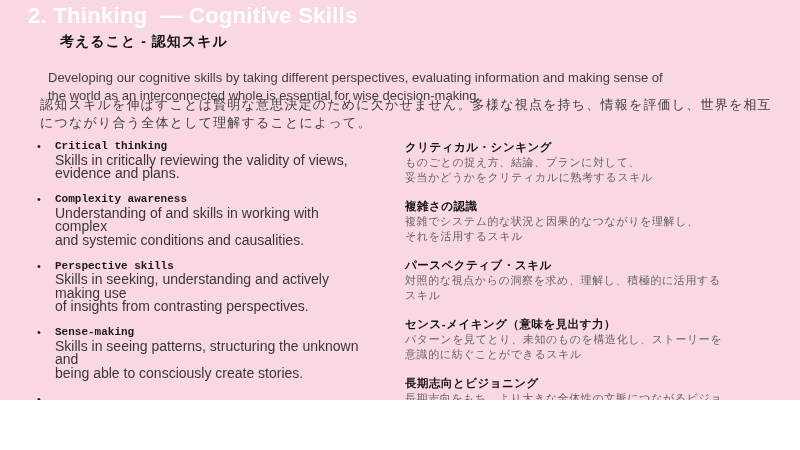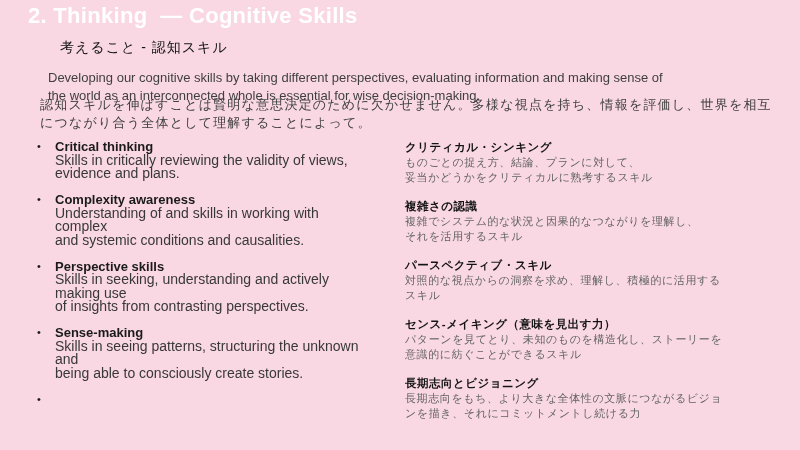--- a/index.html
+++ b/index.html
@@ -1,42 +1,42 @@
 <!DOCTYPE html>
 <html><head>
 <meta charset="utf-8">
 <style>
   html, body { margin: 0; padding: 0; }
   .slide {
     position: relative;
     width: 800px;
-    height: 450px;
+    height: 400px;
     background: #f9d8e4;
     font-family: "Liberation Sans", sans-serif;
     overflow: hidden;
     box-sizing: border-box;
   }
   .title {
     position: absolute;
     left: 28px;
     top: 3px;
     margin: 0;
     font-size: 22px;
     font-weight: bold;
     color: #ffffff;
     white-space: pre-wrap;
     letter-spacing: 0.3px;
   }
   .subtitle {
     position: absolute;
     left: 60px;
-    top: 39px;
+    top: 33px;
     margin: 0;
     font-size: 14px;
-    font-weight: normal;
+    font-weight: bold;
     color: #141414;
     letter-spacing: 1px;
   }
   .intro-en {
     position: absolute;
     left: 40px;
     top: 61px;
     width: 735px;
     margin: 8px;
     font-size: 13px;
@@ -68,24 +68,25 @@
     width: 22px;
     flex: 0 0 22px;
     font-size: 11px;
     line-height: 13.5px;
     color: #1a1a1a;
     text-align: left;
     padding-left: 4px;
     box-sizing: border-box;
   }
   .col-en .skill-title {
-    font-size: 13px;
+    font-size: 11px;
     font-weight: bold;
     line-height: 13.5px;
     color: #1a1a1a;
+    font-family: Liberation Mono, monospace;
   }
   .col-en .skill-desc {
     font-size: 14px;
     line-height: 13.5px;
     color: #383838;
     white-space: pre-line;
   }
   .col-ja .skill-item { margin-bottom: 15px; }
   .col-ja .skill-item:last-child { margin-top: 8px; }
   .col-ja .skill-title {

